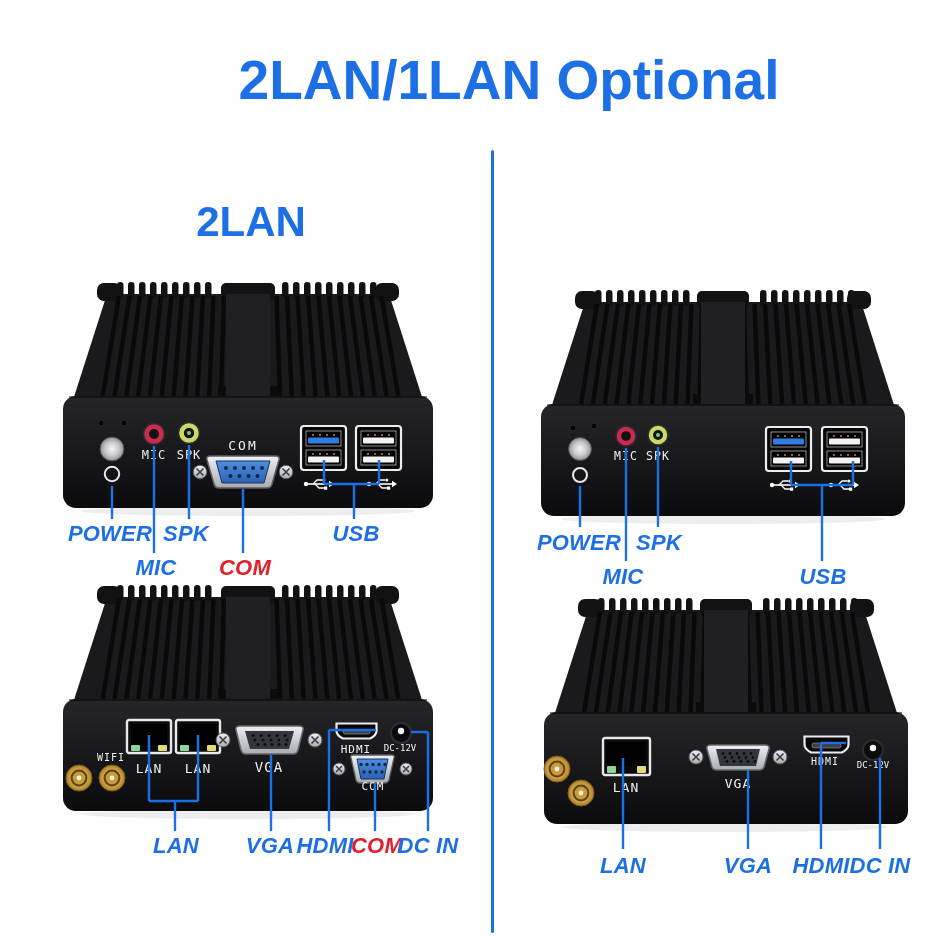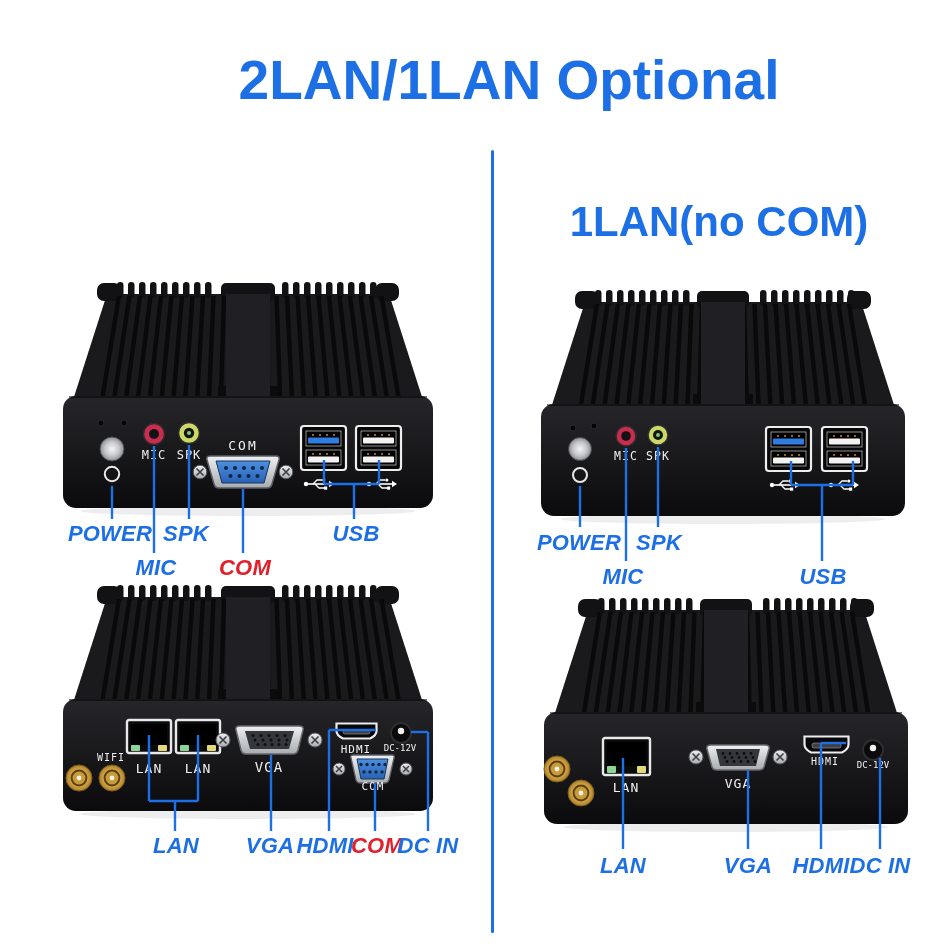--- a/index.html
+++ b/index.html
@@ -20,21 +20,21 @@
   .cl { stroke:var(--accent); stroke-width:2.4; fill:none; }
 </style>
 </head>
 <body>
 
 <div class="stage">
 
   <div class="page-title">2LAN/1LAN Optional</div>
   <div class="divider"></div>
 
-  <div class="col-heading" style="left:719px; top:198px;">1LAN(no COM)</div>
+  <div class="col-heading" style="left:251px; top:198px;">2LAN</div>
 
   <div class="panel" style="left:43px; top:280px; width:410px; height:300px;">
     <svg width="410" height="300" viewBox="0 0 410 300">
       <defs>
         <linearGradient id="f2-body" x1="0" y1="0" x2="0" y2="1">
             <stop offset="0" stop-color="#26262a"></stop>
             <stop offset="1" stop-color="#0b0b0d"></stop>
           </linearGradient>
         <linearGradient id="f2-silver" x1="0" y1="0" x2="0" y2="1">
             <stop offset="0" stop-color="#eef0f2"></stop>

